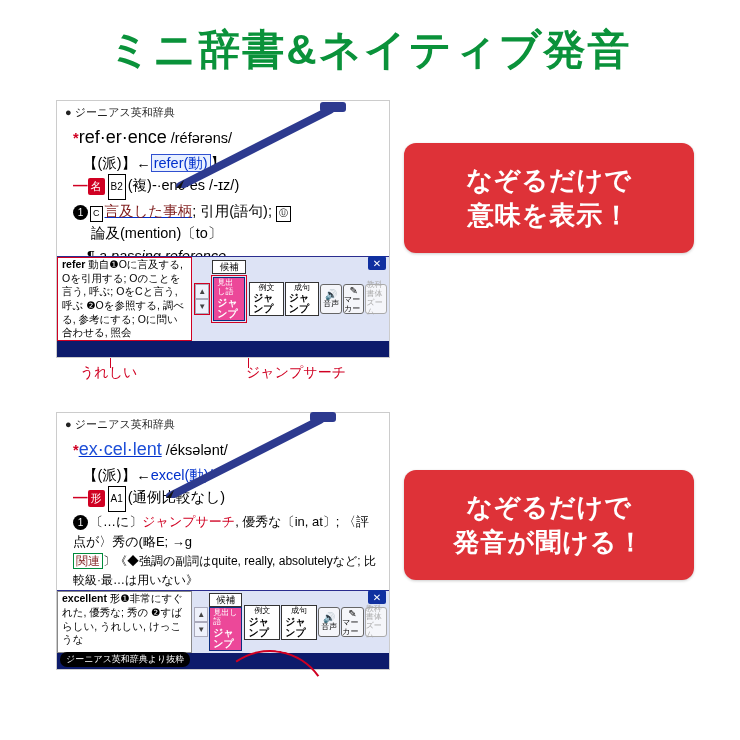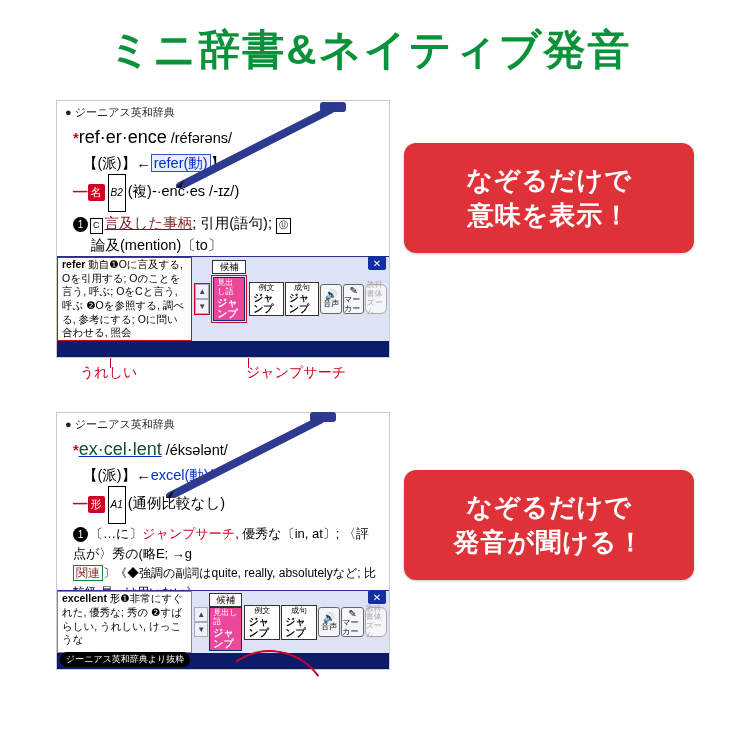--- a/index.html
+++ b/index.html
@@ -9,43 +9,43 @@
   .panel1 { left: 56px; top: 100px; height: 258px; }
   .panel2 { left: 56px; top: 412px; height: 258px; }
   .dict-hdr { font-size: 11px; color: #222; padding: 4px 8px 2px; }
   .dict-hdr::before { content:"● "; }
   .entry { padding: 2px 10px 0 16px; line-height: 1.55; font-size: 14.5px; }
   .hw { color:#000; }
   .hw .ast { color:#d00022; font-weight:bold; }
   .pron { color:#000; }
   .deriv { background:#e8f0ff; color:#0030cc; border:1px solid #3050d0; padding:0 2px; }
   .link { color:#0030cc; }
-  .sel { color:#14532d; text-decoration: underline; text-decoration-color:#0030cc; }
+  .sel { color:#1d4ed8; text-decoration: underline; text-decoration-color:#0030cc; }
   .pos-tag { display:inline-block; border:1px solid #d00022; color:#d00022; font-size:11px; padding:0 3px; border-radius:2px; margin-right:3px; background:#fff;}
   .pos-red { background:#d00022; color:#fff; border:none; }
-  .pos-b { display:inline-block; border:1px solid #000; font-size:10px; padding:10px 2px; margin-right:2px;font-style:italic;}
+  .pos-b { display:inline-block; border:1px solid #000; font-size:10px; padding:4px 2px; margin-right:2px;}
   .num-circ { display:inline-block; background:#000; color:#fff; border-radius:50%; width:15px; height:15px; line-height:15px; text-align:center; font-size:10px; margin-right:2px;}
   .ctag { display:inline-block; border:1px solid #000; font-size:9px; padding:0 2px; margin-right:2px;}
   .green { color:#7f1d1d; }
   .red { color:#d00022; }
   .small { font-size:11px; }
   .example-row { margin-left: 8px; }
   .popup { position:absolute; bottom: 34px; left:0; right:0; display:flex; align-items:stretch; border-top:1px solid #2a2d8f; background:#dde3f5; }
   .popup-def { flex:1.3; background:#fff; border:1.5px solid #d00022; font-size:10.5px; line-height:1.3; padding:0 4px; margin:0; }
   .popup-def.plain { border:1px solid #888; }
   .popup-right { flex:2; display:flex; align-items:center; gap:0; padding: 2px 2px; }
   .nav-col { display:flex; flex-direction:column; border:1.5px solid #d00022; margin-right:1px; }
   .nav-col2 { display:flex; flex-direction:column; margin-right:1px; }
   .nav-btn { background:#eef1fb; border:1px solid #aab; font-size:8px; width:14px; height:15px; display:flex; align-items:center; justify-content:center; color:#444;}
   .kbtn { background:#fff; border:1px solid #333; border-radius:0; font-size:9.5px; padding:1px 3px; color:#000; display:flex; flex-direction:column; align-items:center; line-height:1.1; }
   .kbtn.blue-main { background:#ec4899; color:#fff; border-color:#0b2f80; }
   .kbtn-top { font-size:8px; }
   .kbtn-main { font-size:10px; font-weight:bold; }
   .sbtn { background:#f5f6fa; border:1px solid #666; border-radius:3px; font-size:10px; width:32px; height:30px; display:flex; flex-direction:column; align-items:center; justify-content:center; line-height:1.1; margin-left:1px;}
-  .sbtn.dis { color:#aaa; border-color:#aaa;border-radius:6px; }
+  .sbtn.dis { color:#aaa; border-color:#aaa; }
   .close-x { position:absolute; right:3px; top:-1px; background:#1030a0; color:#fff; width:18px; height:14px; font-size:10px; display:flex; align-items:center; justify-content:center; border-radius:2px;}
   .bottom-bar { position:absolute; bottom:0; left:0; right:0; height:16px; background:#0d1b6b; }
   .src-pill { position:absolute; bottom:2px; left:3px; background:#000; color:#fff; font-size:9px; padding:1px 6px; border-radius:7px; }
   .callout { position:absolute; background:#de3238; color:#fff; font-size:26px; font-weight:700; padding:20px 26px; border-radius:12px; letter-spacing:1px; line-height:1.35; text-align:center; box-shadow:0 1px 3px rgba(0,0,0,.2);}
   .callout1 { right: 46px; top: 143px; width: 290px; }
   .callout2 { right: 46px; top: 470px; width: 290px; }
   .ann-label { position:absolute; color:#d00022; font-size:14px; }
   .ann1 { left: 80px; top: 364px; }
   .ann2 { left: 246px; top: 364px; }
   .ann-line { position:absolute; background:#d00022; }

